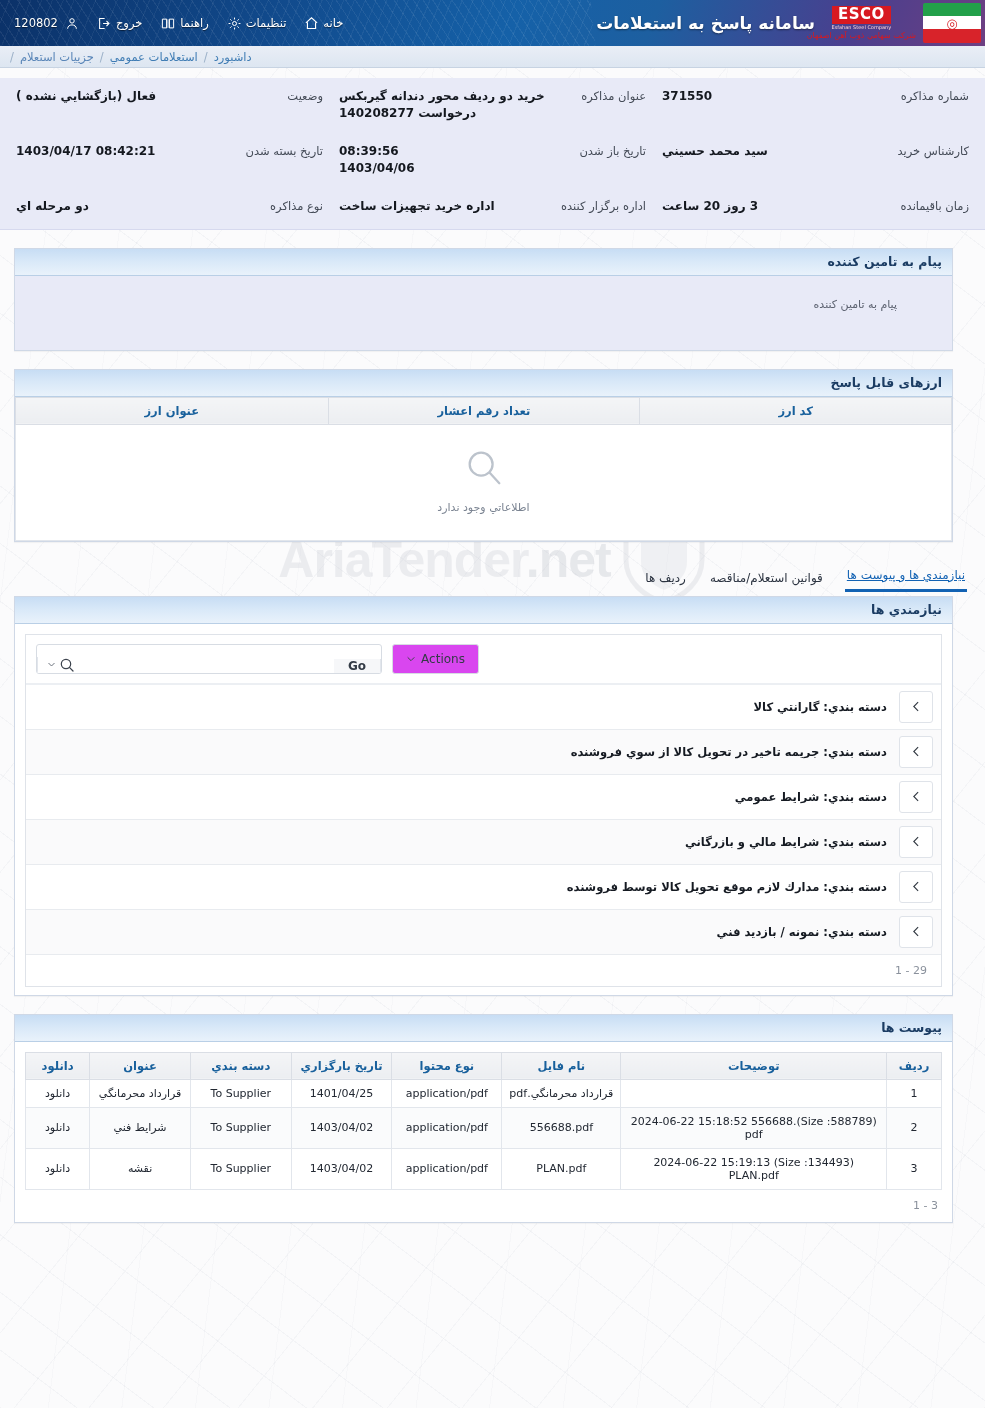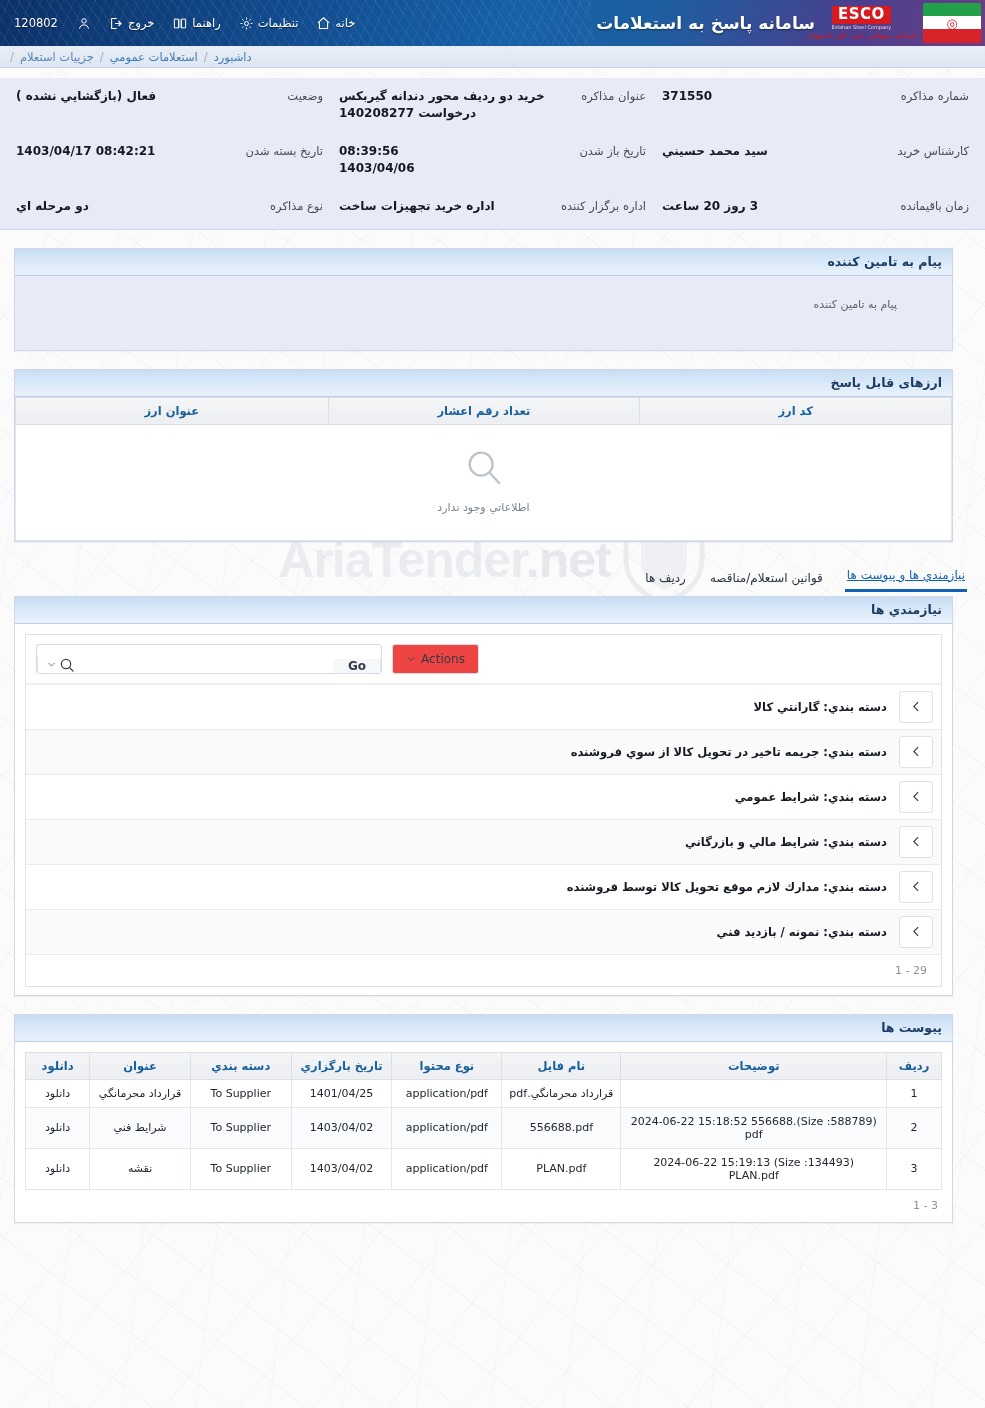--- a/index.html
+++ b/index.html
@@ -138,21 +138,21 @@
     gap: 4px;
     color: #ffffff;
     font-size: 11.5px;
     padding: 4px 9px;
     white-space: nowrap;
     cursor: pointer;
     text-shadow: 0 1px 1px rgba(0,0,0,0.5);
   }
   .topnav-item svg { display: block; }
   .topnav-user {
-    display: flex; align-items: center; gap: 19px;
+    display: flex; align-items: center; gap: 7px;
     color: #ffffff; font-size: 11.5px; padding: 4px 8px;
     text-shadow: 0 1px 1px rgba(0,0,0,0.5);
   }
 
   
   .breadcrumb-bar {
     height: 22px;
     background: linear-gradient(to bottom, #e9eef6 0%, #dde6f1 100%);
     border-bottom: 1px solid #c7d3e2;
     display: flex;
@@ -372,21 +372,21 @@
     background: #ffffff;
     padding: 0 9px;
     display: flex; align-items: center; gap: 3px;
     cursor: pointer;
   }
   .actions-btn {
     height: 30px;
     display: flex; align-items: center; gap: 5px;
     border: 1px solid #d7dce3;
     border-radius: 3px;
-    background: #ef4444;
+    background: #d946ef;
     padding: 0 13px;
     font-size: 12px;
     color: #333b46;
     cursor: pointer;
   }
 
   .req-list { border-top: 1px solid #eceff3; }
   .req-row {
     display: flex;
     flex-direction: row;

